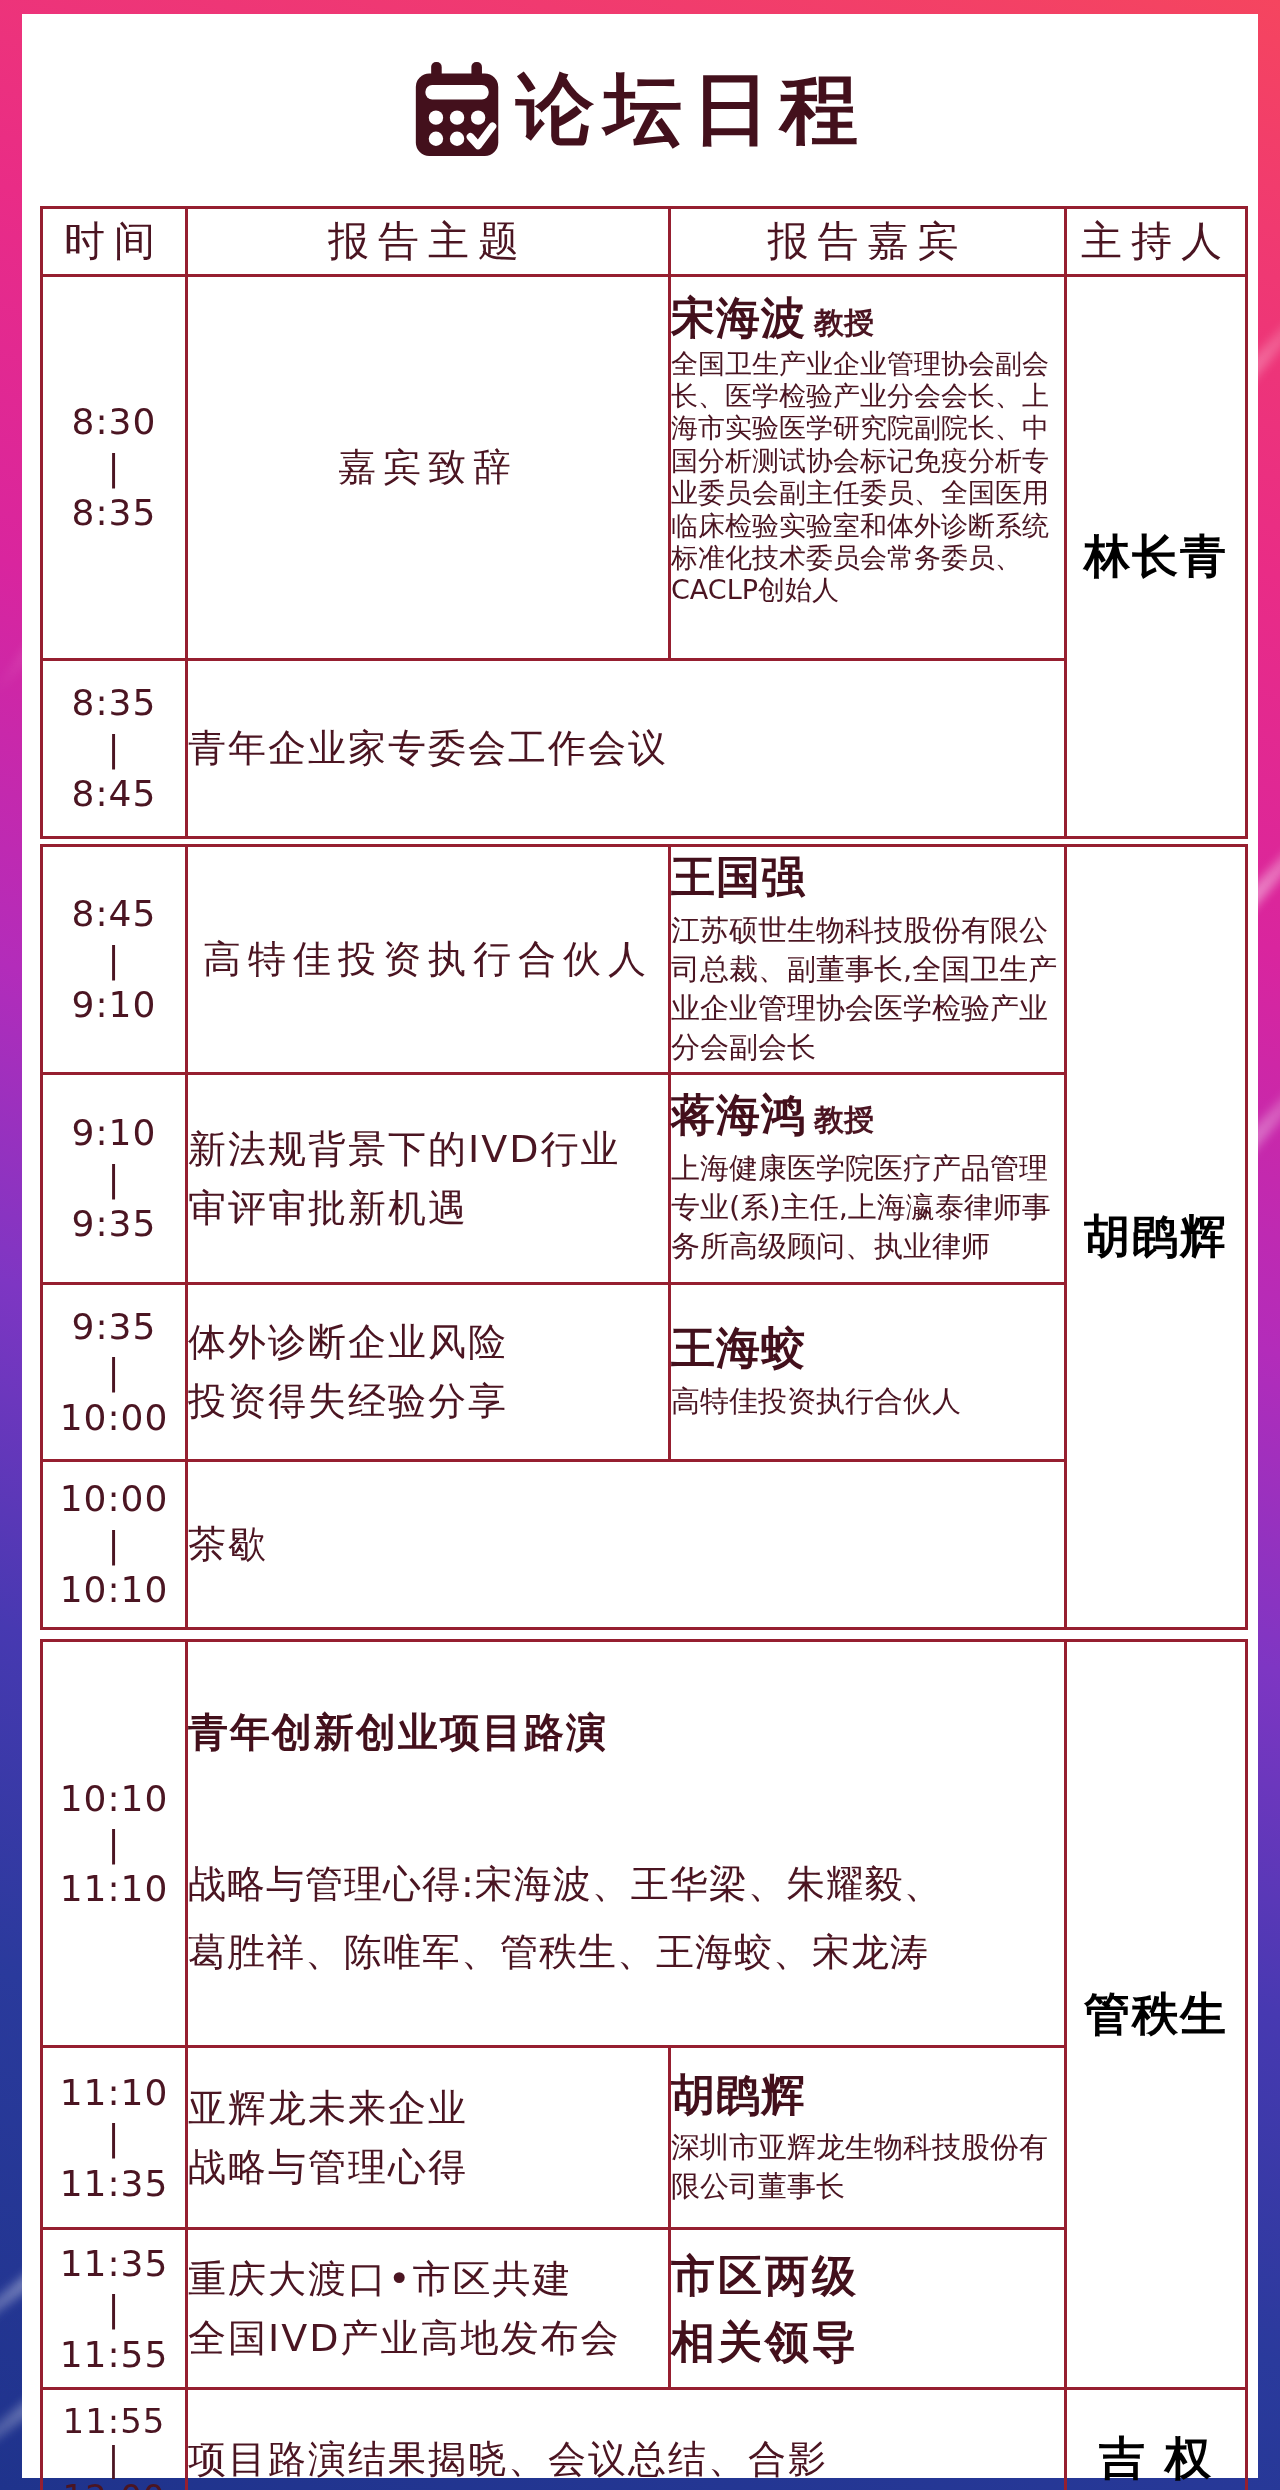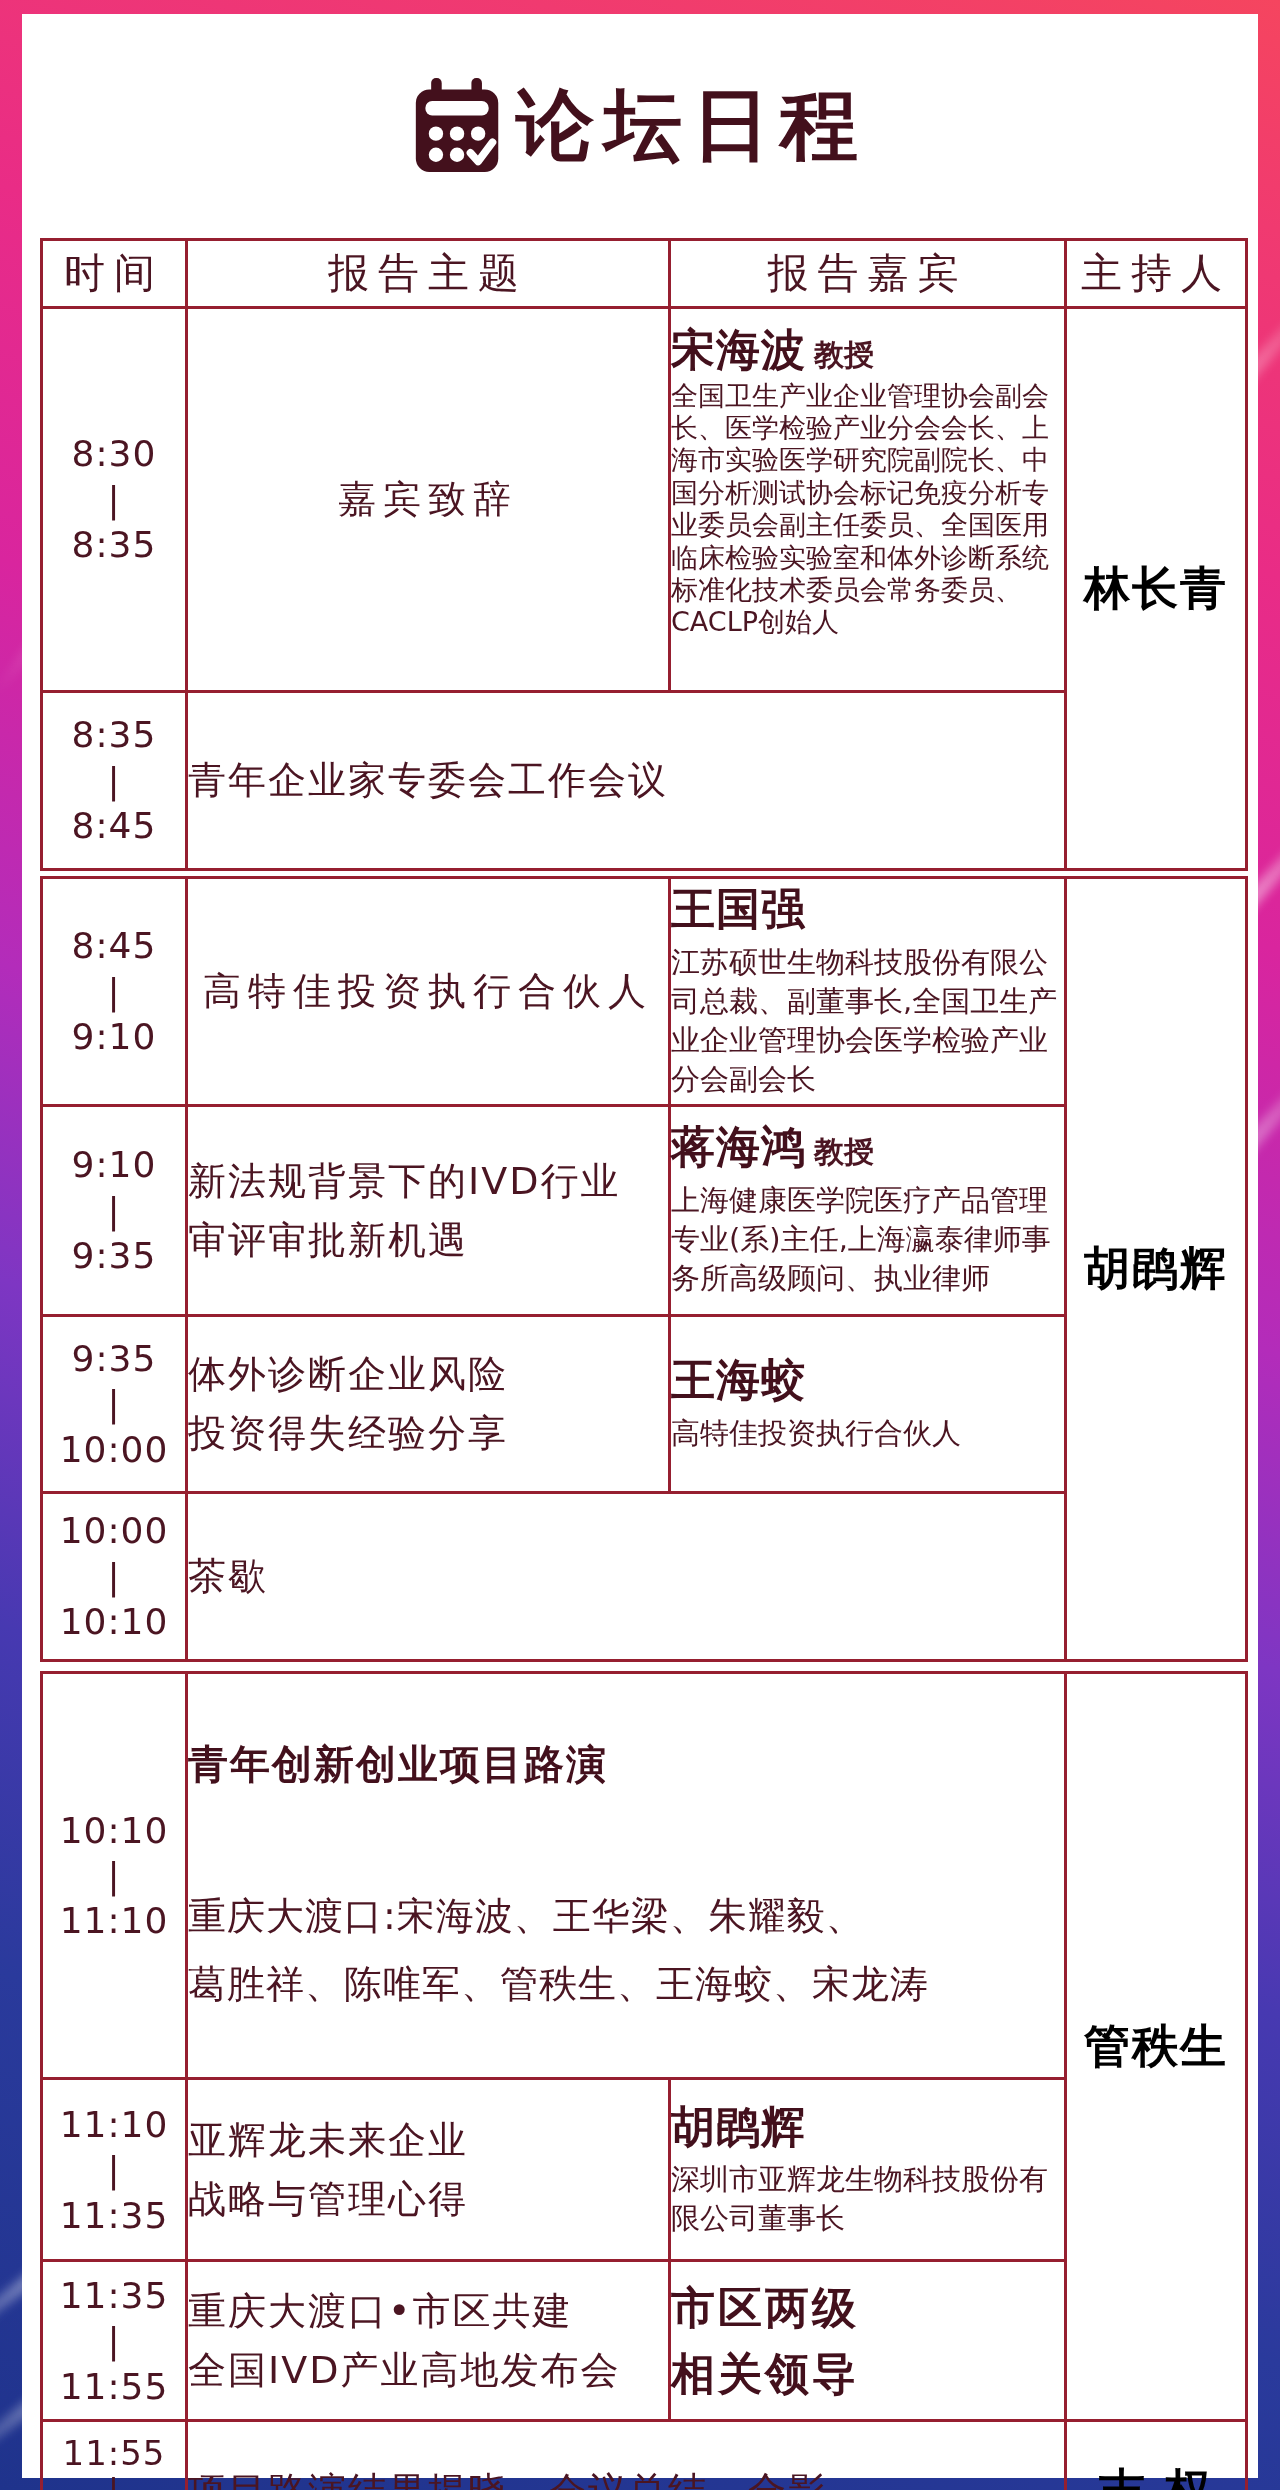--- a/index.html
+++ b/index.html
@@ -14,21 +14,21 @@
     filter:blur(5px);}
   .s1{width:620px;left:-150px;top:2170px;transform:rotate(-38deg);}
   .s2{width:520px;left:-130px;top:2320px;transform:rotate(-38deg);opacity:.75;}
   .s3{width:430px;left:-90px;top:520px;transform:rotate(-52deg);opacity:.5;}
   .s4{width:520px;right:-170px;top:960px;transform:rotate(-48deg);opacity:.85;}
   .s5{width:420px;right:-130px;top:420px;transform:rotate(-48deg);opacity:.55;}
   .s6{width:420px;right:-140px;top:1180px;transform:rotate(-48deg);opacity:.6;}
 
   .card{position:absolute;left:22px;top:14px;width:1236px;height:2464px;background:#ffffff;}
 
-  .titlebar{height:224px;display:flex;align-items:center;justify-content:center;gap:12px;}
+  .titlebar{height:192px;display:flex;align-items:center;justify-content:center;gap:12px;}
   .title{font-size:78px;font-weight:bold;color:#43101c;letter-spacing:10px;}
   .cal{width:92px;height:96px;}
 
   table.sched{border-collapse:collapse;table-layout:fixed;margin-left:18px;width:1205px;}
   table.secB{margin-top:5px;}
   table.secC{margin-top:9px;}
   .sched th,.sched td{border:3px solid #961f30;padding:0;vertical-align:middle;}
   .sched th{font-size:41px;font-weight:normal;letter-spacing:9px;color:#4b1522;text-align:center;}
   .time{font-size:36px;text-align:center;line-height:1.26;white-space:pre-line;letter-spacing:1px;}
   .time.tight{line-height:1.12;font-size:34px;}
@@ -165,21 +165,21 @@
         <col style="width:396px">
         <col style="width:181px">
       </colgroup>
     <tbody>
       <tr style="height:296px">
         <td class="time">10:10
 |
 11:10</td>
         <td class="topic" colspan="2">
           <div class="t7main">青年创新创业项目路演</div>
-          <div class="t7sub">重庆大渡口:宋海波、王华梁、朱耀毅、
+          <div class="t7sub">战略与管理心得:宋海波、王华梁、朱耀毅、
 葛胜祥、陈唯军、管秩生、王海蛟、宋龙涛</div>
         </td>
         <td class="host" rowspan="3">管秩生</td>
       </tr>
       <tr style="height:182px">
         <td class="time">11:10
 |
 11:35</td>
         <td class="topic">亚辉龙未来企业
 战略与管理心得</td>

